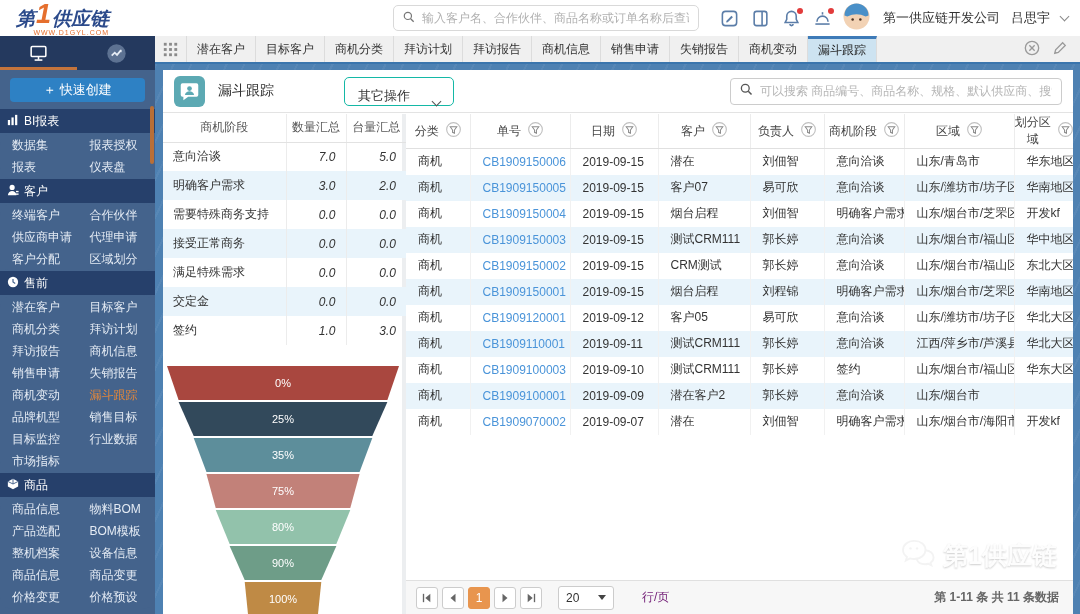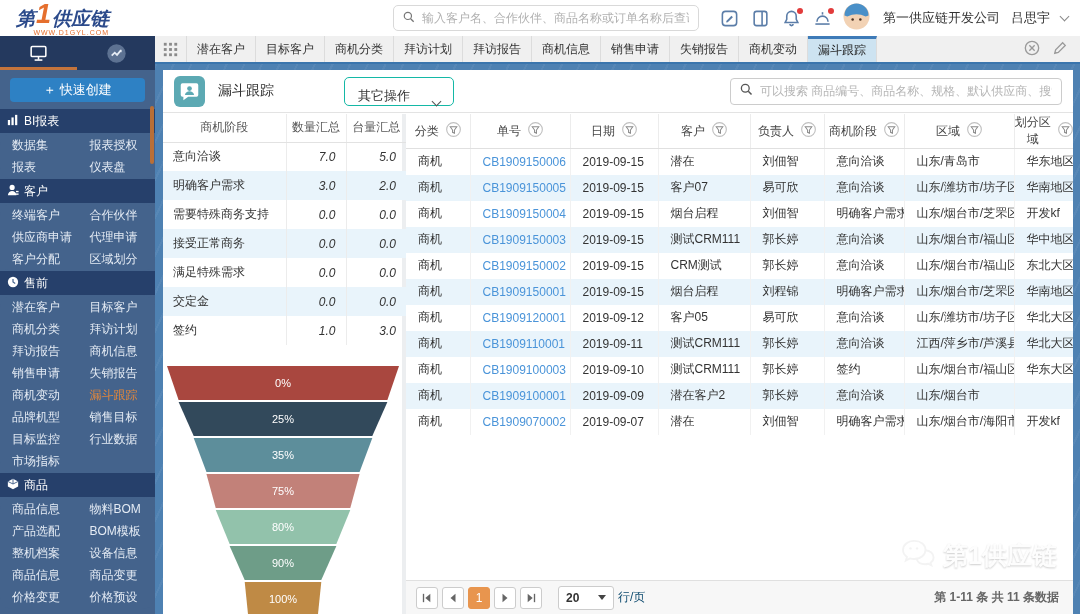--- a/index.html
+++ b/index.html
@@ -81,23 +81,23 @@
   .data-table th:last-child { border-right:none; }
   .th-inner { display:flex; align-items:center; justify-content:center; gap:7px; }
   .data-table td { height:26px; font-size:12px; color:#333; padding-left:12px; border-right:1px solid #f1f1f1; white-space:nowrap; overflow:hidden; }
   .data-table td:last-child { border-right:none; }
   .data-table tbody tr:nth-child(even) { background:#e9f4fb; }
   .doc-link { color:#4a94d9; }
 
   .pager { position:absolute; left:0; right:0; bottom:0; height:34px; background:#f7f7f7; border-top:1px solid #e0e0e0; display:flex; align-items:center; padding:0 10px; gap:4px; }
   .pg-btn { width:22px; height:22px; border:1px solid #ccc; border-radius:3px; background:#fff; display:flex; align-items:center; justify-content:center; }
   .pg-btn.active { background:#e8954e; border-color:#e8954e; color:#fff; font-size:12px; }
-  .size-select { margin-left:12px; width:56px; height:24px; border:1px solid #ccc; border-radius:3px; background:#fff; display:flex; align-items:center; justify-content:space-between; padding:0 7px; font-size:12px; color:#333;font-weight:bold; }
+  .size-select { margin-left:12px; width:56px; height:24px; border:1px solid #ccc; border-radius:3px; background:#fff; display:flex; align-items:center; justify-content:space-between; padding:0 7px; font-size:12px; color:#333; }
   .tri-down { width:0; height:0; border-left:4px solid transparent; border-right:4px solid transparent; border-top:5px solid #444; }
-  .pg-unit { margin-left:0; font-size:12px; color:#0c4a6e; }
+  .pg-unit { margin-left:24px; font-size:12px; color:#701a75; }
   .pager-summary { margin-left:auto; font-size:12px; color:#666; padding-right:4px;font-weight:bold; }
 
   .watermark { position:absolute; right:16px; bottom:42px; display:flex; align-items:flex-start; gap:8px; font-size:25px; font-weight:bold; color:#fdfdfd; text-shadow:0 1px 2px rgba(0,0,0,.22); opacity:.9; pointer-events:none; }
 </style>
 </head>
 <body>
 
 <div class="top-header">
   <div class="logo">
     <div class="logo-row">

